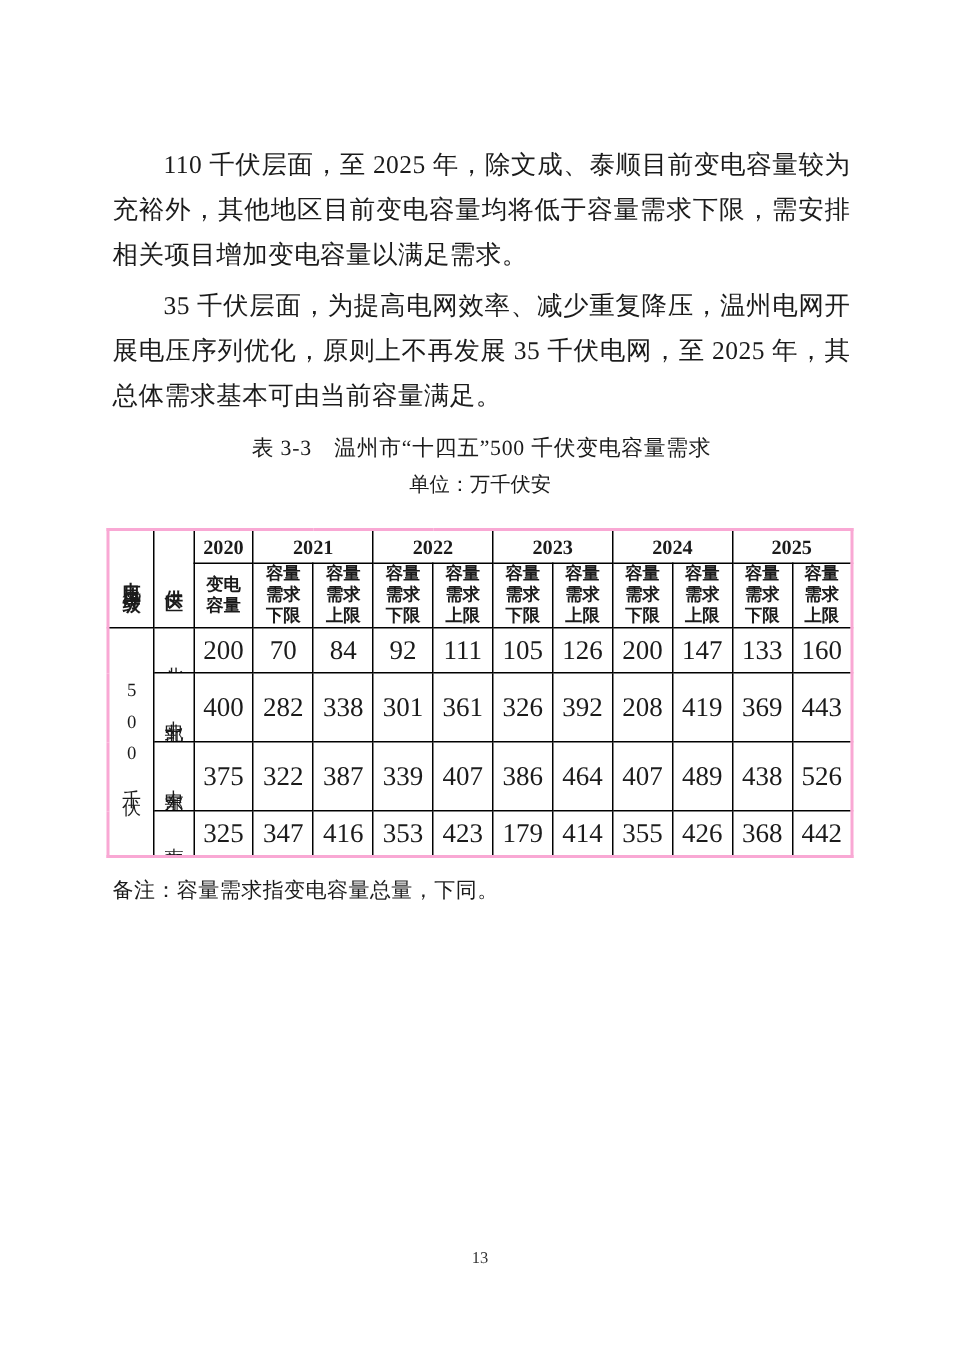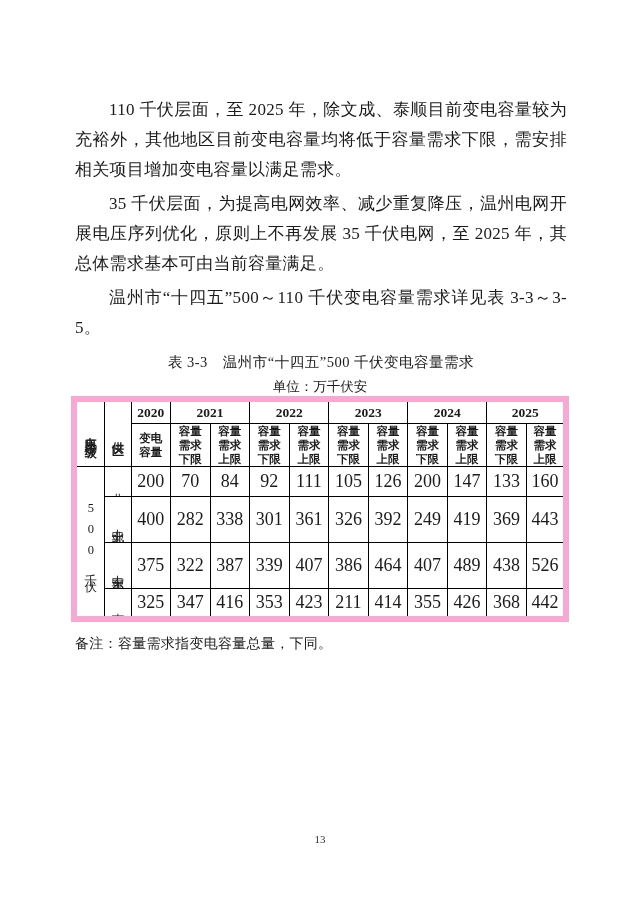--- a/index.html
+++ b/index.html
@@ -36,23 +36,23 @@
   .table-unit {
     margin-top: 6px;
     text-align: center;
     font-size: 13.5px;
     padding-right: 2px;
   }
   table.cap {
     border-collapse: collapse;
     table-layout: fixed;
     width: 498px;
-    margin-top: 0;
+    margin-top: 20px;
     margin-left: -4px;
-    border: 6px solid #f9a8d4;
+    border: 2px solid #f9a8d4;
   }
   table.cap td {
     border: 1px solid #000;
     text-align: center;
     vertical-align: middle;
     padding: 0;
     overflow: hidden;
   }
   td.year {
     font-family: "Liberation Serif", "DejaVu Serif", serif;
@@ -109,21 +109,20 @@
   }
 </style>
 </head>
 <body>
 
 <div class="page">
   <div class="content">
 
     <p class="para">110 千伏层面，至 2025 年，除文成、泰顺目前变电容量较为充裕外，其他地区目前变电容量均将低于容量需求下限，需安排相关项目增加变电容量以满足需求。</p>
     <p class="para">35 千伏层面，为提高电网效率、减少重复降压，温州电网开展电压序列优化，原则上不再发展 35 千伏电网，至 2025 年，其总体需求基本可由当前容量满足。</p>
-    <p class="para">温州市“十四五”500～110 千伏变电容量需求详见表 3-3～3-5。</p>
 
     <div class="table-title">表 3-3　温州市“十四五”500 千伏变电容量需求</div>
     <div class="table-unit">单位：万千伏安</div>
 
     <table class="cap">
       <colgroup>
         <col style="width:30px">
           <col style="width:27px">
         <col>
           <col>
@@ -180,21 +179,21 @@
 
         <tr class="r3">
           <td><span class="vert">中北部</span></td>
           <td class="num">400</td>
           <td class="num">282</td>
           <td class="num">338</td>
           <td class="num">301</td>
           <td class="num">361</td>
           <td class="num">326</td>
           <td class="num">392</td>
-          <td class="num">249</td>
+          <td class="num">208</td>
           <td class="num">419</td>
           <td class="num">369</td>
           <td class="num">443</td>
         </tr>
 
         <tr class="r3">
           <td><span class="vert">中东部</span></td>
           <td class="num">375</td>
           <td class="num">322</td>
           <td class="num">387</td>
@@ -208,21 +207,21 @@
           <td class="num">526</td>
         </tr>
 
         <tr class="r2">
           <td><span class="vert">南部</span></td>
           <td class="num">325</td>
           <td class="num">347</td>
           <td class="num">416</td>
           <td class="num">353</td>
           <td class="num">423</td>
-          <td class="num">211</td>
+          <td class="num">179</td>
           <td class="num">414</td>
           <td class="num">355</td>
           <td class="num">426</td>
           <td class="num">368</td>
           <td class="num">442</td>
         </tr>
       </tbody>
     </table>
 
     <div class="note">备注：容量需求指变电容量总量，下同。</div>

